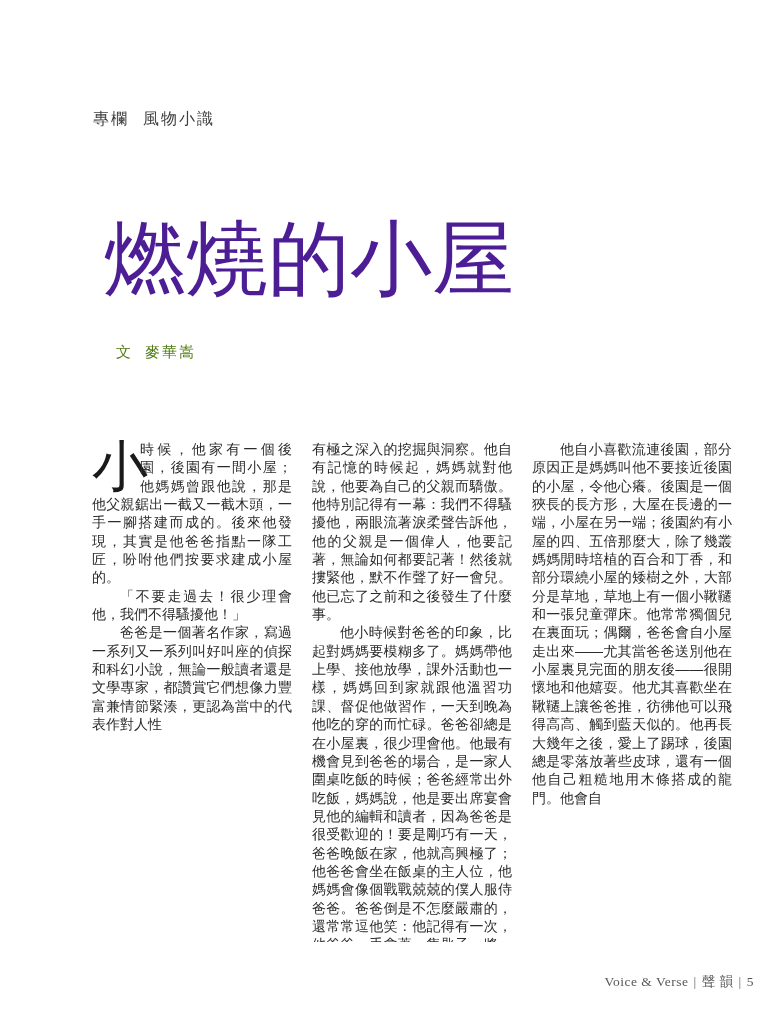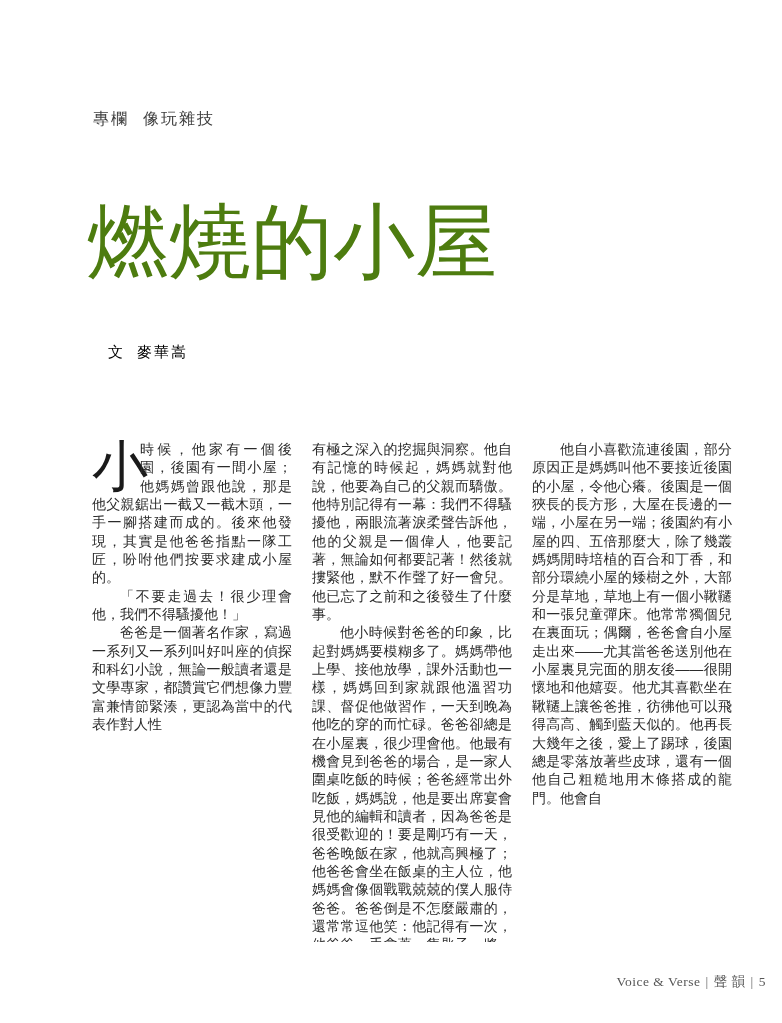--- a/index.html
+++ b/index.html
@@ -19,34 +19,34 @@
     top: 109px;
     font-size: 16px;
     color: #3d3d3d;
     letter-spacing: 2px;
   }
   .kicker .series { margin-left: 14px; }
   .title {
     position: absolute;
     left: 87px;
     top: 197px;
-    margin: 0;
+    margin: 17px;
     font-size: 82px;
     font-weight: 300;
     line-height: 1.1;
     letter-spacing: 0px;
-    color: #4d7c0f;
+    color: #4c1d95;
     white-space: nowrap;
   }
   .byline {
     position: absolute;
-    left: 108px;
+    left: 116px;
     top: 343px;
     font-size: 15px;
-    color: #000000;
+    color: #4d7c0f;
     letter-spacing: 2px;
   }
   .byline .author { margin-left: 12px; }
   .columns {
     position: absolute;
     left: 92px;
     top: 440px;
     width: 640px;
     height: 502px;
     display: flex;
@@ -70,36 +70,36 @@
     height: 53px;
     font-size: 56px;
     line-height: 50px;
     font-weight: 300;
     color: #1a1a1a;
     margin: 1px 2px 0 0;
     overflow: visible;
   }
   .footer {
     position: absolute;
-    right: 16px;
+    right: 28px;
     top: 973px;
     font-family: "Liberation Serif", serif;
     font-size: 13.5px;
     color: #575757;
     letter-spacing: 0.5px;
   }
   .footer .bar { margin: 0 5px; color: #6a6a6a; }
 </style>
 </head>
 <body>
 
 <div class="page">
 
   <div class="kicker">
-    <span class="label">專欄</span><span class="series">像玩雜技</span>
+    <span class="label">專欄</span><span class="series">風物小識</span>
   </div>
 
   <h1 class="title">燃燒的小屋</h1>
 
   <div class="byline">
     <span class="prefix">文</span><span class="author">麥華嵩</span>
   </div>
 
   <main class="columns" id="columns">
       <div class="col">

